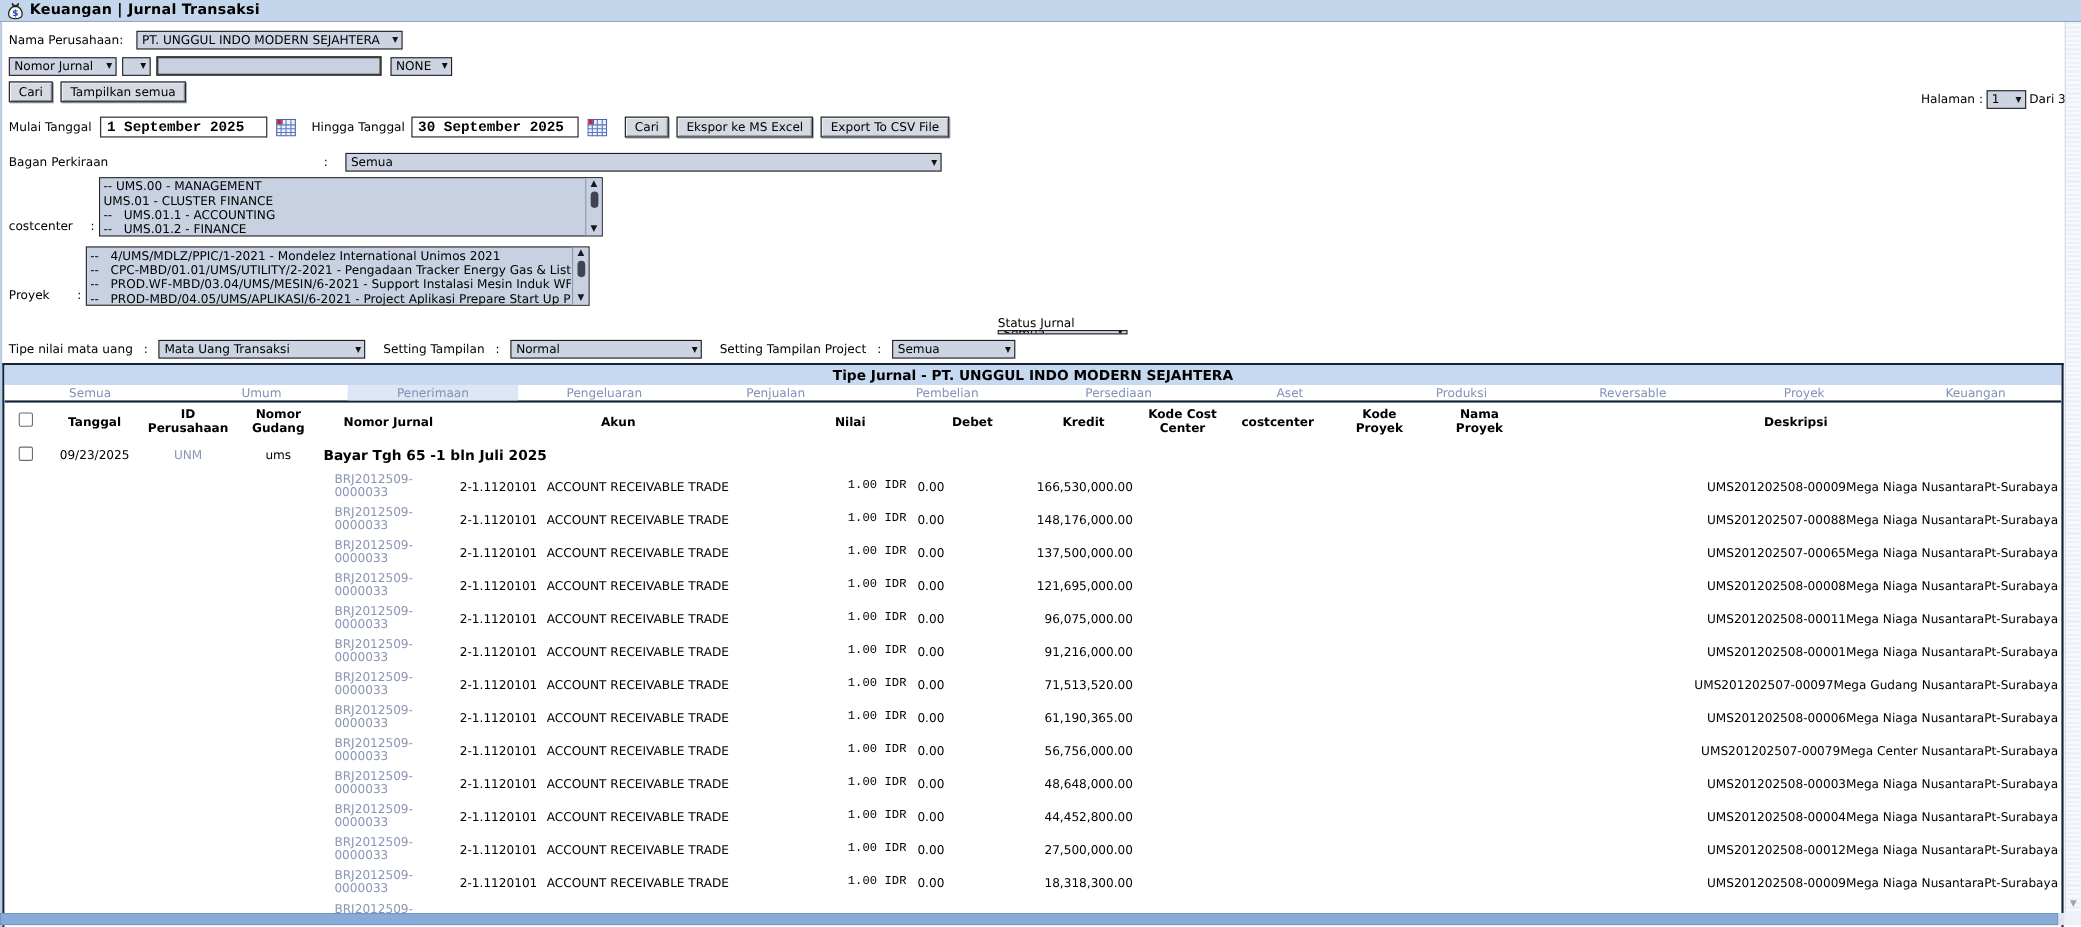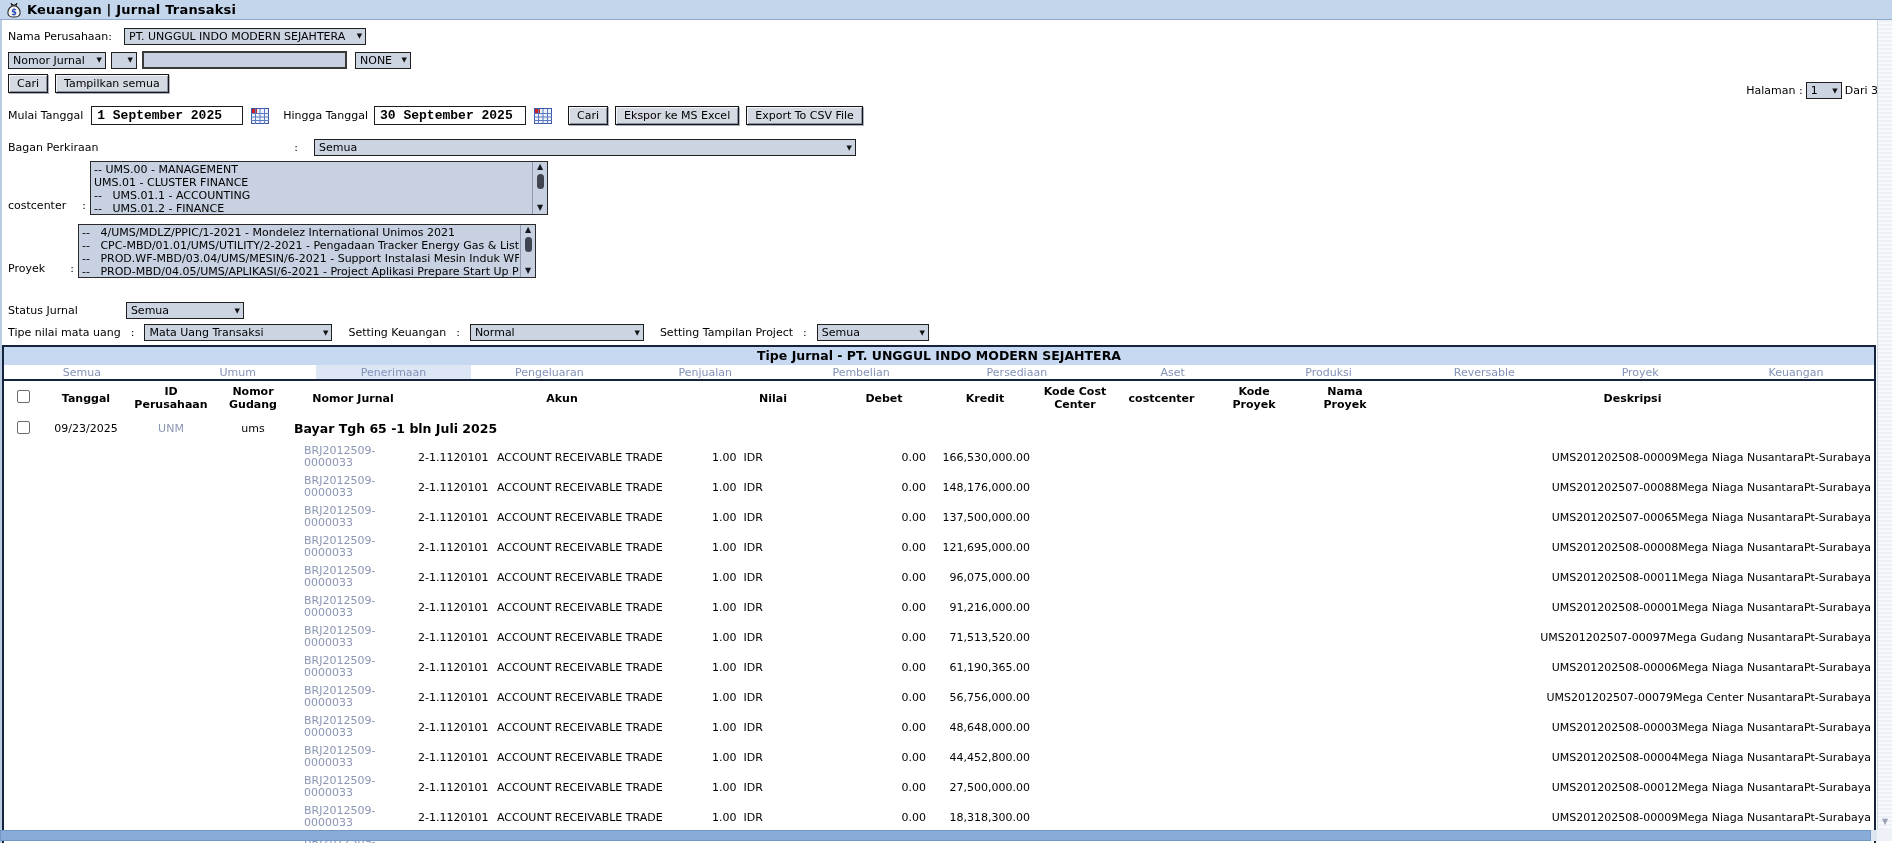--- a/index.html
+++ b/index.html
@@ -32,21 +32,21 @@
     font-weight:bold; font-size:13px; padding:0 5px; font-family:Liberation Mono, monospace; }
   .calicon { display:inline-flex; width:18px; height:16px; }
 
   
   .r-company { margin-top:7px; height:18px; }
   .r-search  { margin-top:6px; height:18px; gap:5px; }
   .r-cari    { margin-top:5px; height:19px; gap:7px; }
   .r-dates   { margin-top:13px; height:19px; }
   .r-bagan   { margin-top:14px; height:17px; }
   .r-list    { margin-top:5px; align-items:flex-end; }
-  .r-status  { margin-top:24px; height:17px; }
+  .r-status  { margin-top:9px; height:17px;flex-direction:column; }
   .r-curr    { margin-top:5px; height:17px; }
 
   .pagination { position:absolute; top:55px; right:14px; display:flex; align-items:center;
     gap:3px; font-size:11px; z-index:4; }
 
   
   .lb-label { display:flex; justify-content:space-between; margin-bottom:3px; }
   .listbox { position:relative; width:458px; height:54px; background:#c7d1e1; border:1px solid #2a2a2a;
     overflow:hidden; padding:1px 16px 0 3px; }
   .lb-opt { font-size:11px; line-height:13px; white-space:pre; color:#000; overflow:hidden; }
@@ -71,23 +71,23 @@
   .cb { width:13px; height:13px; border:1px solid #6b6b6b; border-radius:2px; background:#fff; display:inline-block; }
 
   tr.group-row td { height:27px; }
   td.c { text-align:center; }
   .link { color:var(--link,#8b96b4); text-decoration:none; cursor:pointer; }
   .judul { font-weight:bold; font-size:12.5px; }
   tr.detail td { height:30px; }
   td.nomor { padding-left:10px; }
   td.nomor .link { display:inline-block; max-width:82px; word-wrap:break-word; line-height:12px; }
   td.akun-kode { padding-left:6px; }
-  td.nilai { padding-right:10px; }
+  td.nilai { text-align:right; padding-right:10px;font-family:Liberation Mono, monospace; }
   td.nilai .cur { display:inline-block; margin-left:7px; }
-  td.debet { text-align:right; padding-right:8px; }
+  td.debet { text-align:left; padding-right:8px; }
   td.kredit { text-align:right; padding-right:6px; }
   td.desk { text-align:right; padding-right:3px; white-space:nowrap; overflow:hidden; }
 
   
   .vscroll { position:absolute; top:20px; right:0; bottom:13px; width:15px;
     border-left:1px solid #cdd6e4; z-index:6;
     background-image:
       repeating-linear-gradient(0deg, #edf1f7 0 2px, #f7f9fc 2px 4px),
       repeating-linear-gradient(90deg, rgba(255,255,255,.5) 0 2px, rgba(230,236,245,.5) 2px 4px);
   }
@@ -236,21 +236,21 @@
       </div>
     </div>
 
     <div class="frow r-curr">
       <span class="lbl">Tipe nilai mata uang</span>
       <span class="lbl" style="margin-left:10px;">:</span>
       <div class="sel" style="margin-left:10px; width:188px;">
         <span>Mata Uang Transaksi</span>
         <span class="arr">▼</span>
       </div>
-      <span class="lbl" style="margin-left:16px;">Setting Keuangan</span>
+      <span class="lbl" style="margin-left:16px;">Setting Tampilan</span>
       <span class="lbl" style="margin-left:10px;">:</span>
       <div class="sel" style="margin-left:10px; width:174px;">
         <span>Normal</span>
         <span class="arr">▼</span>
       </div>
       <span class="lbl" style="margin-left:16px;">Setting Tampilan Project</span>
       <span class="lbl" style="margin-left:10px;">:</span>
       <div class="sel" style="margin-left:10px; width:112px;">
         <span>Semua</span>
         <span class="arr">▼</span>

